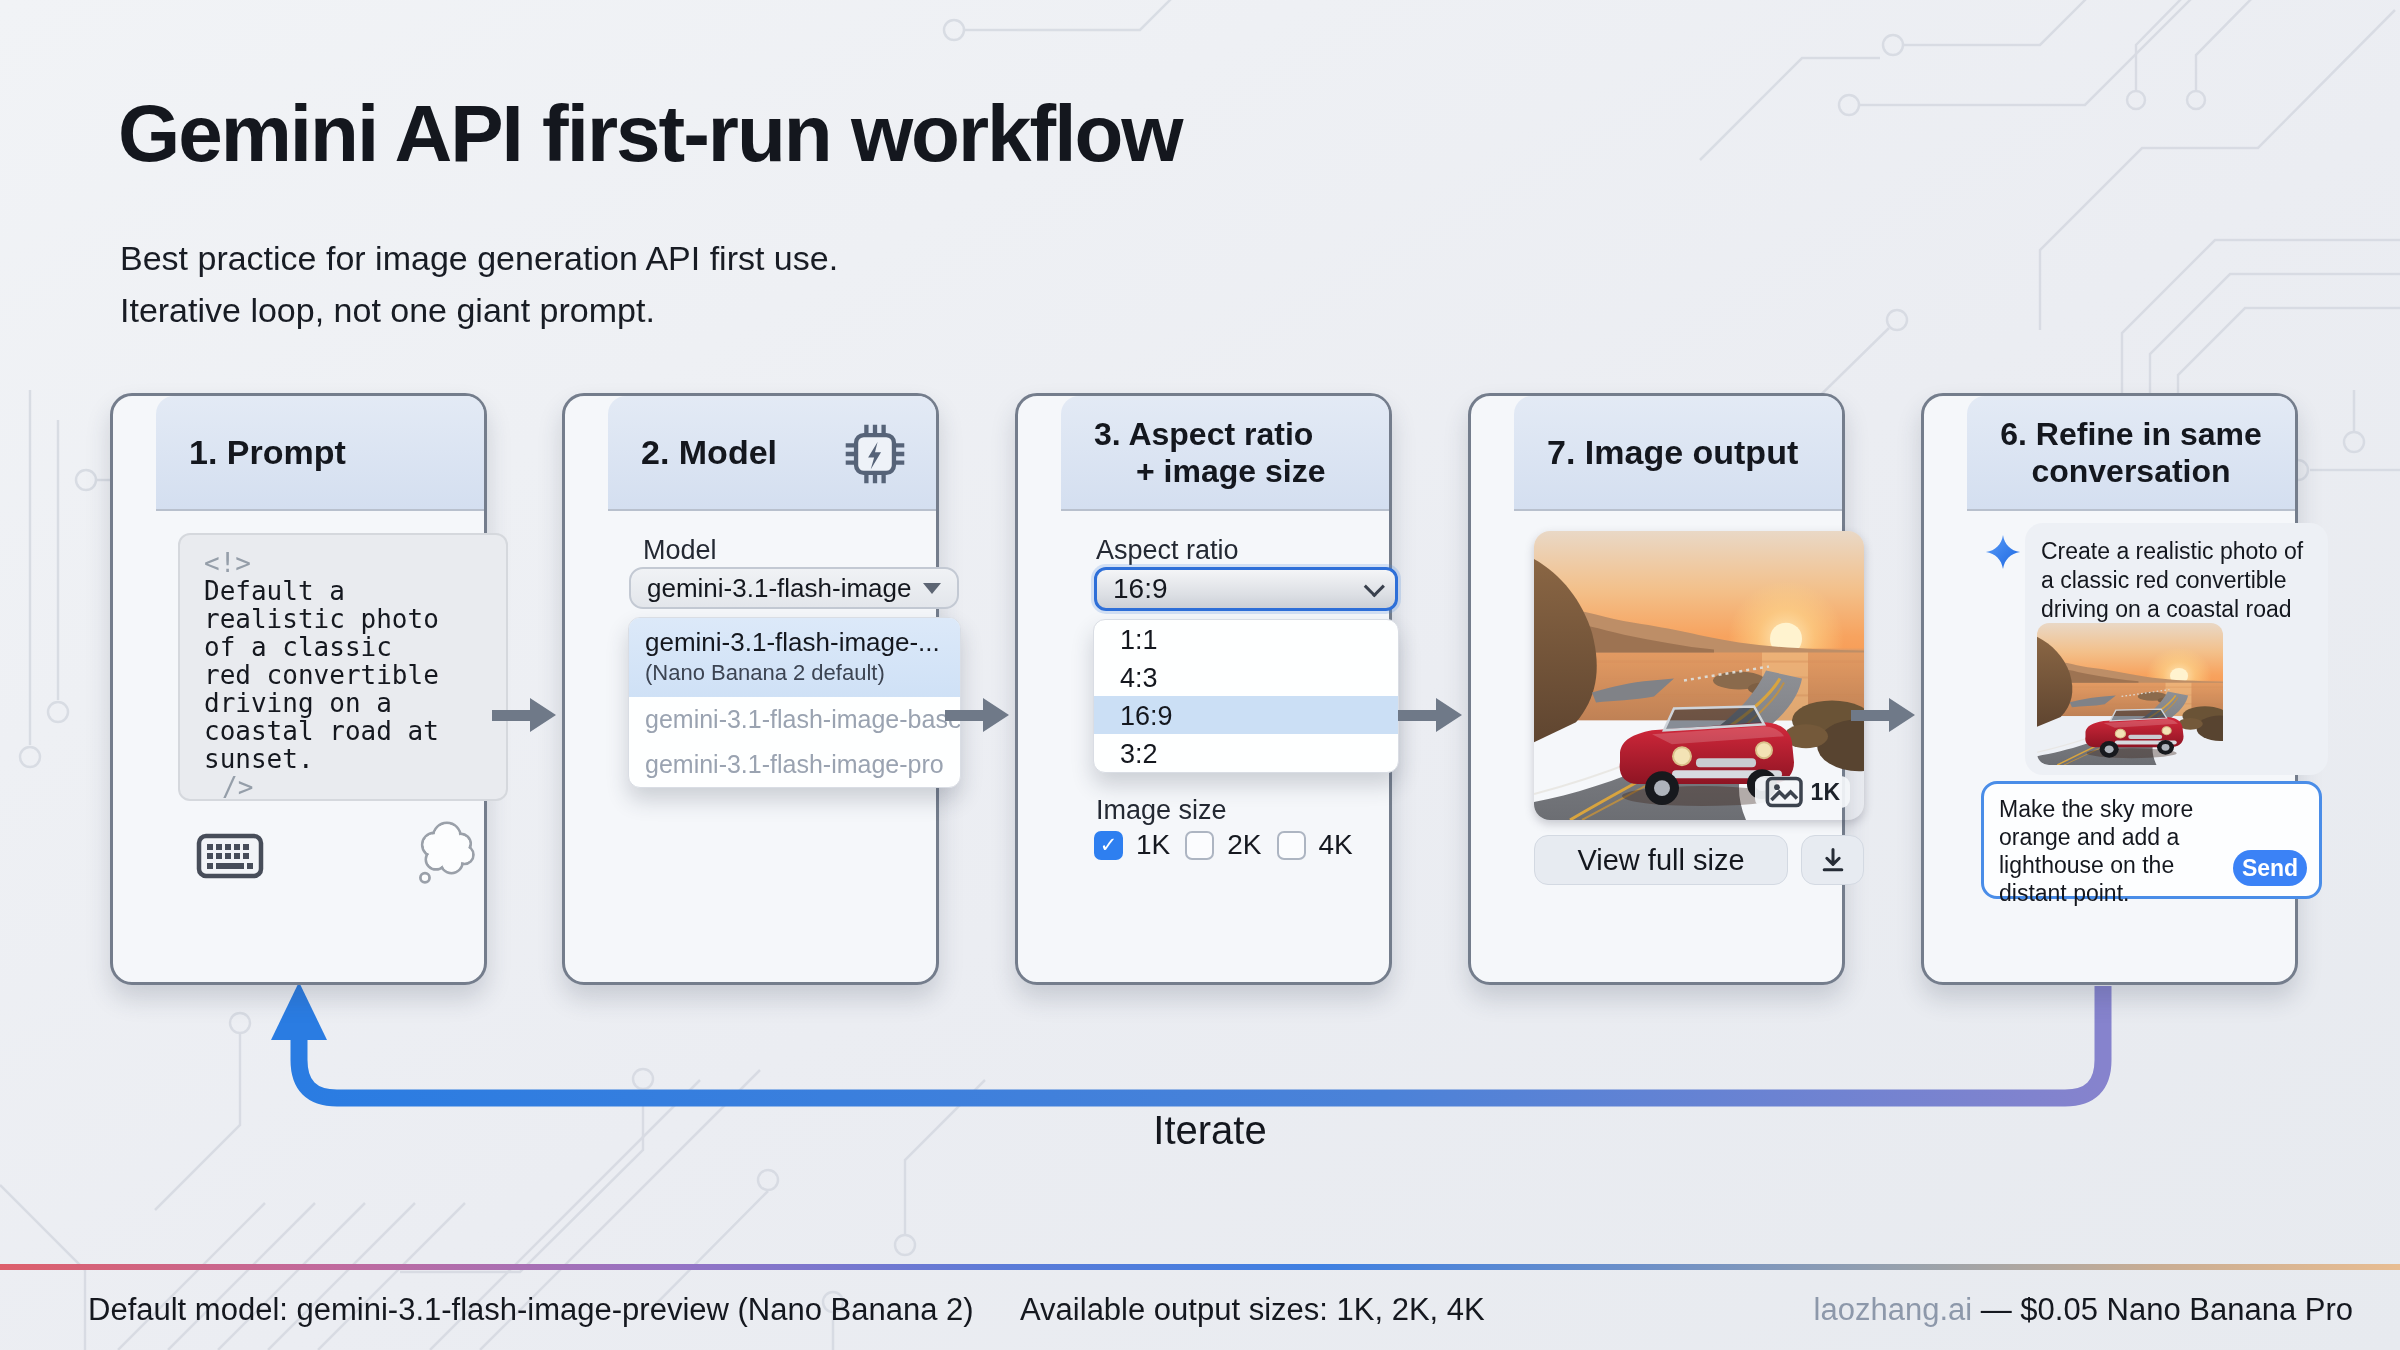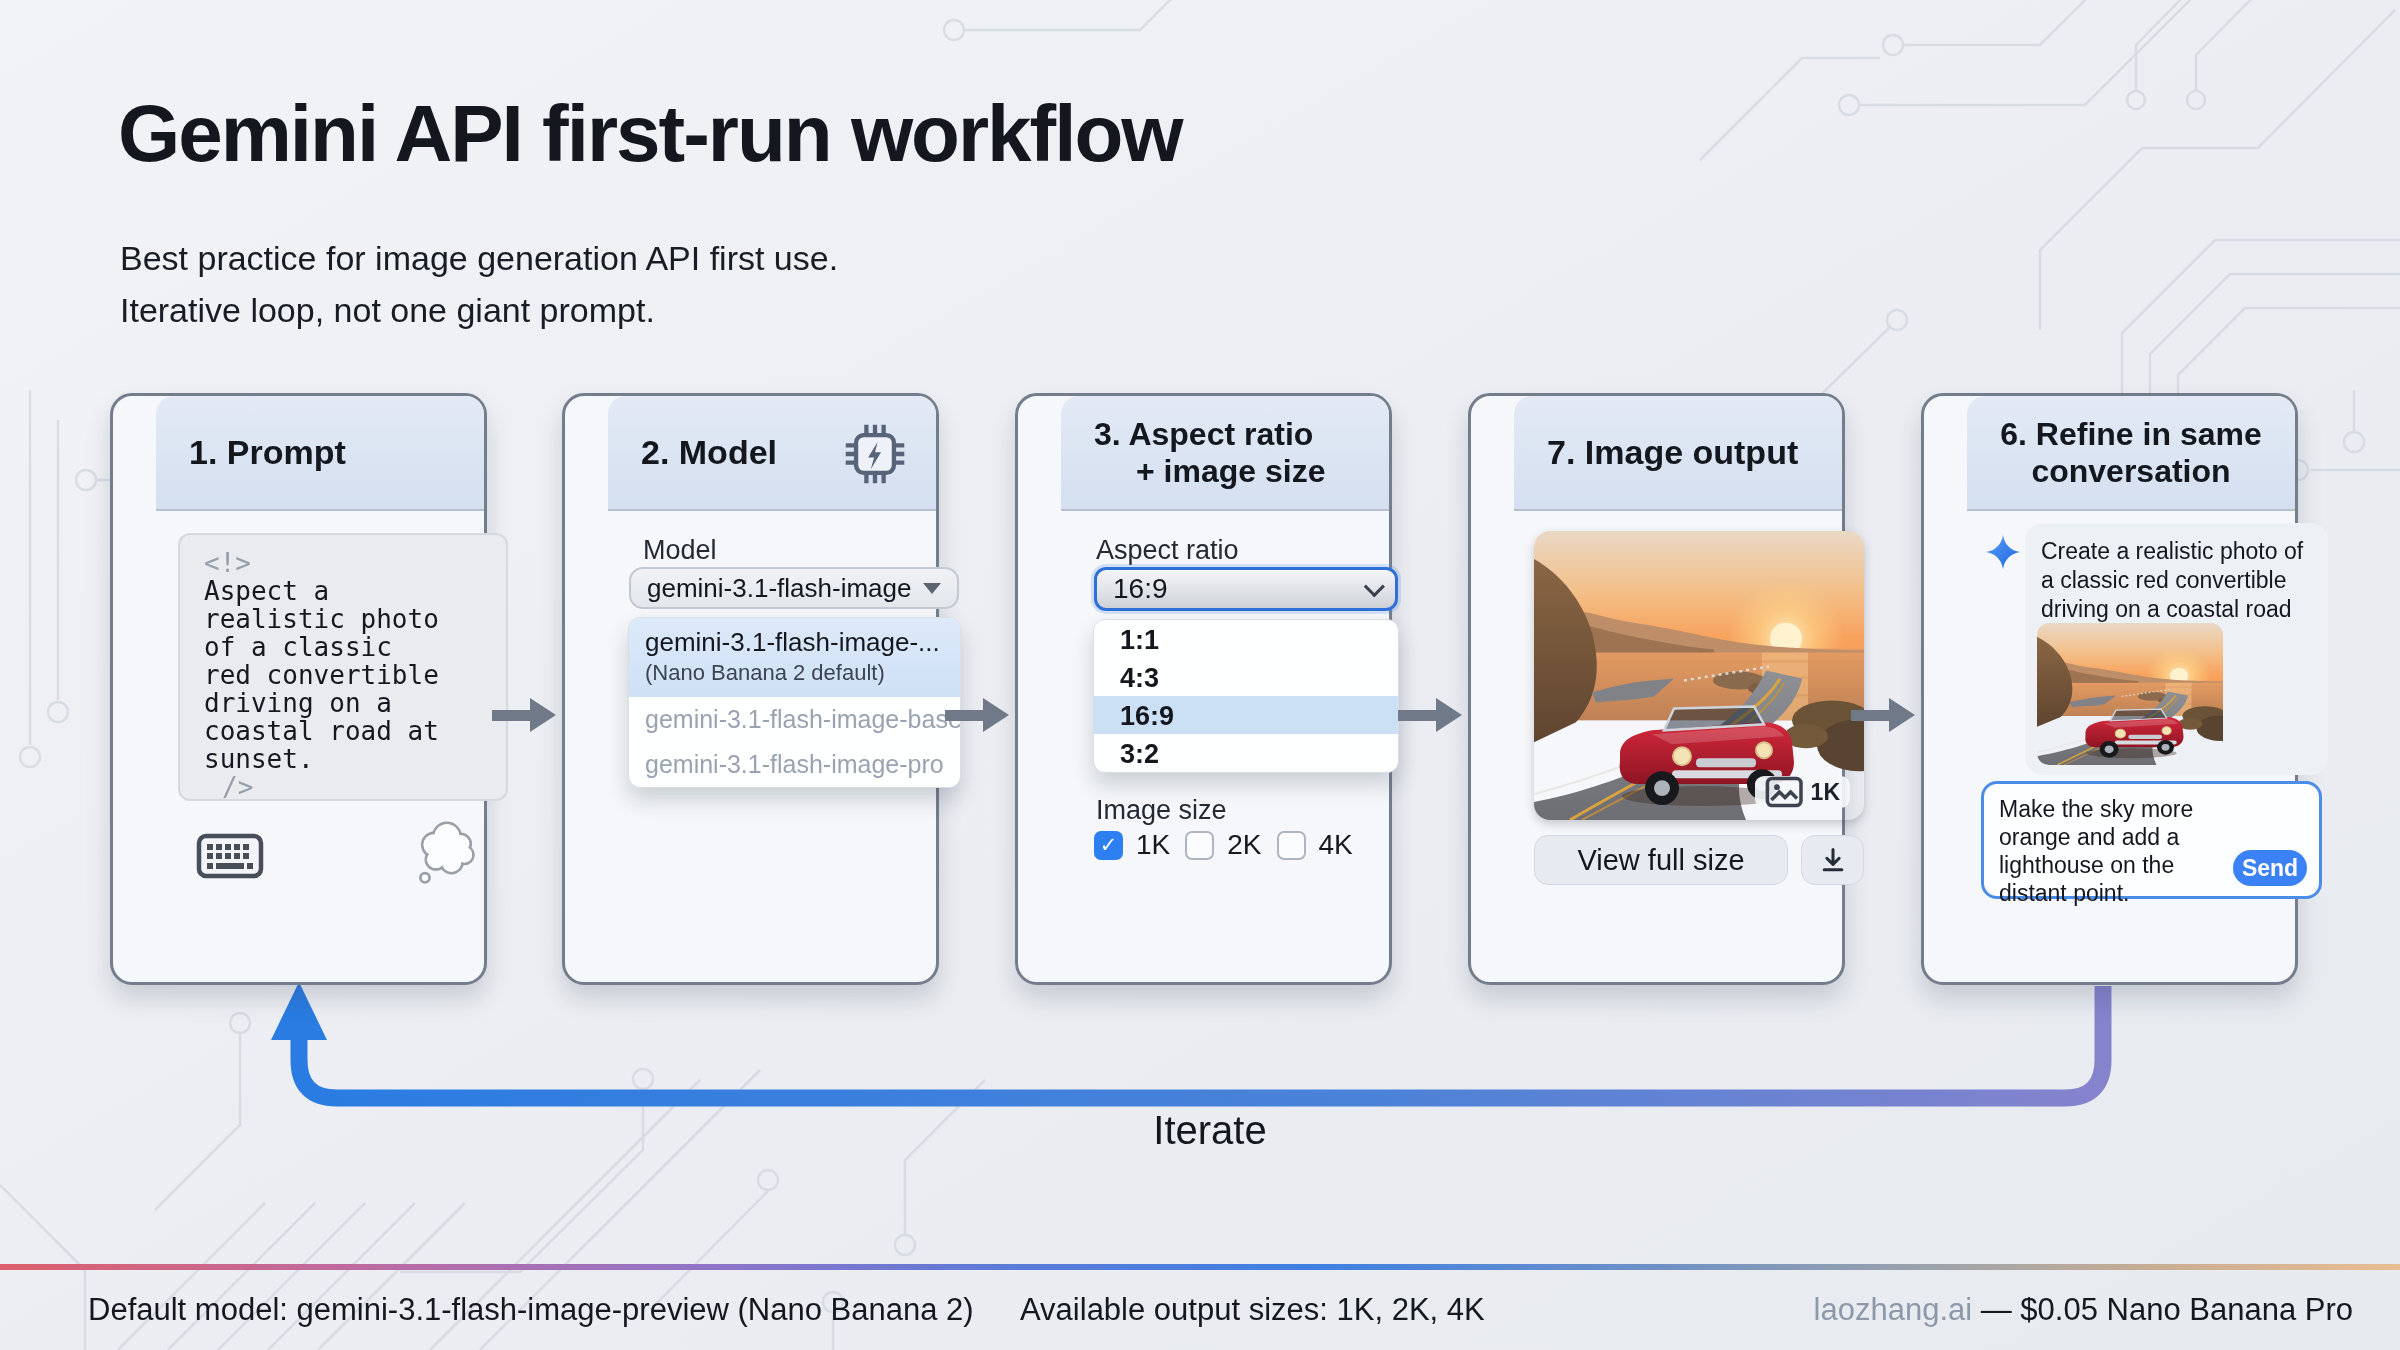--- a/index.html
+++ b/index.html
@@ -81,21 +81,21 @@
 
   
   .select.aspect {
     border:3px solid #2e6fd8; border-radius:12px; height:44px;
     background:linear-gradient(180deg,#f4f5f7 0%,#dcdfe4 65%,#ccd0d7 100%);
     box-shadow:0 0 0 3px rgba(80,140,225,.22); font-size:28px;
   }
   .chev { margin-left:auto; width:15px; height:15px; flex:none;
     border-right:3.5px solid #39404d; border-bottom:3.5px solid #39404d;
     transform:rotate(45deg) translateY(-4px); }
-  .aopt { font-size:27px; color:#14171e; padding:5px 0 5px 26px; height:38px;font-weight:bold; }
+  .aopt { font-size:27px; color:#14171e; padding:5px 0 5px 26px; height:38px; }
   .aopt.hl { background:#cbdff5; }
   .size-row { position:absolute; display:flex; align-items:center; gap:15px; }
   .size-item { display:flex; align-items:center; gap:13px; cursor:pointer; }
   .cbx { width:29px; height:29px; border-radius:7px; background:#fbfcfe;
     border:2px solid #adb5c2; display:flex; align-items:center; justify-content:center; }
   .cbx.checked { background:#2e7ff0; border-color:#2e7ff0; }
   .cbx span { color:#fff; font-size:21px; font-weight:bold; font-family:"DejaVu Sans", sans-serif; line-height:1; }
   .size-item b { font-size:28px; font-weight:400; }
 
   
@@ -305,21 +305,21 @@
     <div>Iterative loop, not one giant prompt.</div>
   </div>
 
   <div class="card" style="left:110px">
     <div class="card-header">
       <div class="card-title">1. Prompt</div>
     </div>
     <div class="card-body">
       <div class="code-box">
         <div class="code-dim">&lt;!&gt;</div>
-        <div>Aspect a</div>
+        <div>Default a</div>
         <div>realistic photo</div>
         <div>of a classic</div>
         <div>red convertible</div>
         <div>driving on a</div>
         <div>coastal road at</div>
         <div>sunset.</div>
         <div class="code-dim code-close">/&gt;</div>
       </div>
       <span class="icon-kb">
         <svg width="68" height="46" viewBox="0 0 68 46">

